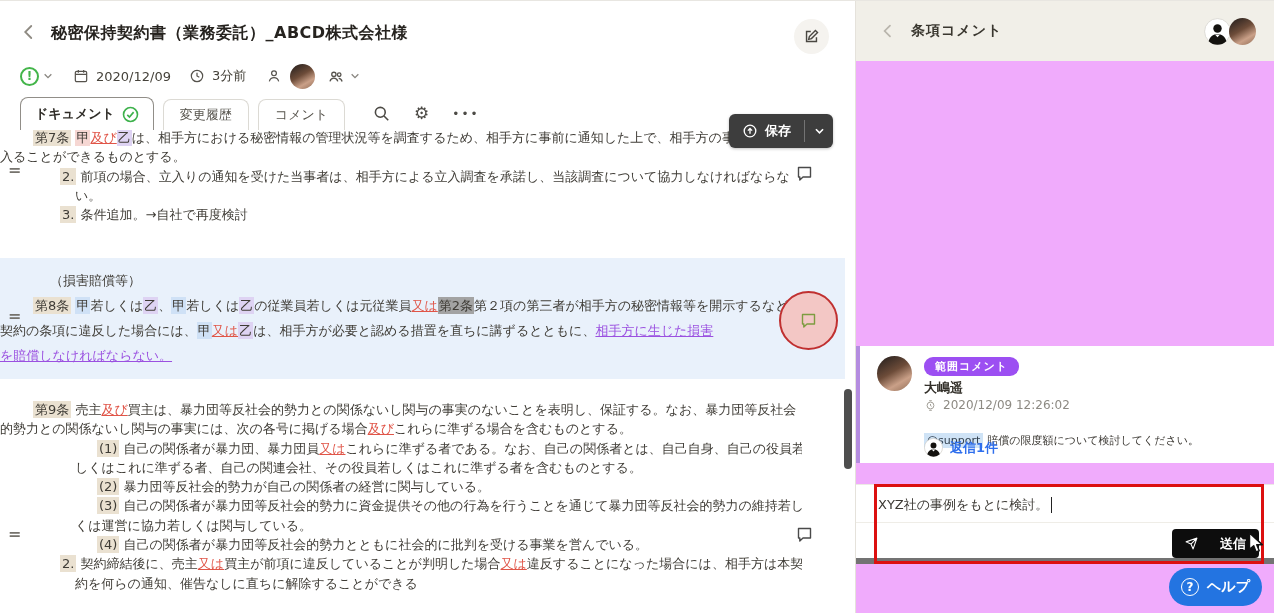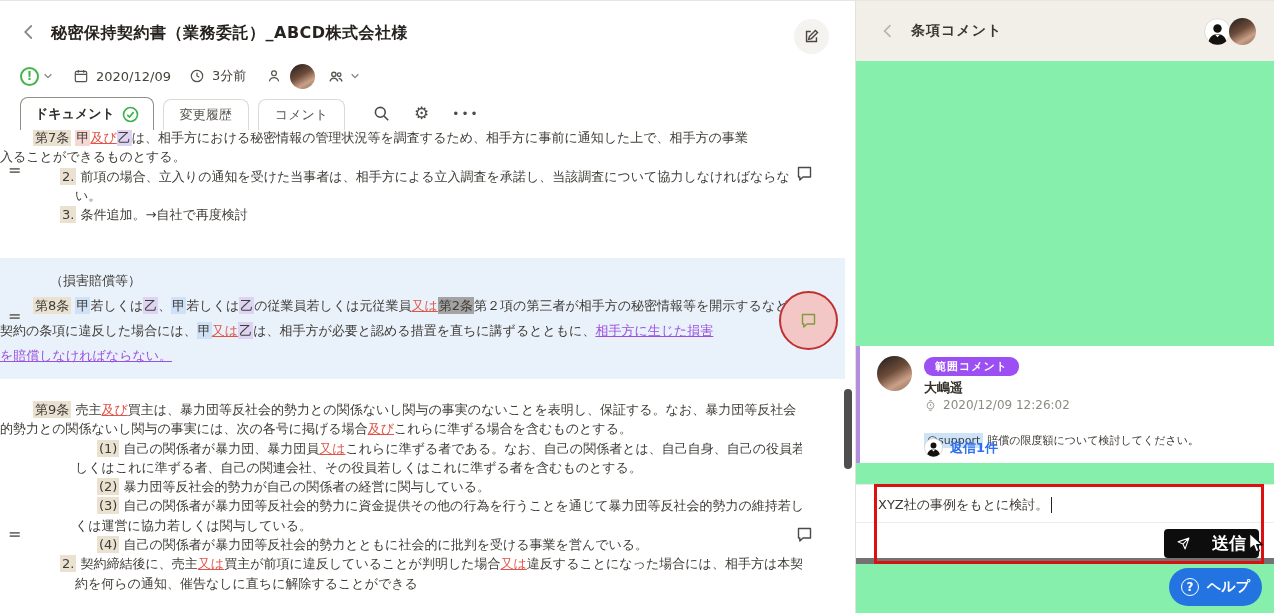--- a/index.html
+++ b/index.html
@@ -67,21 +67,21 @@
   .sec-sec8 .eq-marker { top:48px; }
   .sec-sec9 .eq-marker { top:128px; }
   .bubble-wrap { position:absolute; right:31px; width:18px; height:18px; }
   .sec-sec7 .bubble-wrap { top:40px; }
   .sec-sec9 .bubble-wrap { top:130px; }
   .bubble-ring { position:absolute; right:7px; top:33px; width:59px; height:59px; border-radius:50%; background:#f3c7c5; border:2px solid #c03030; display:flex; align-items:center; justify-content:center; }
 
   .scroll-thumb { position:absolute; left:844px; top:388px; width:8px; height:80px; background:#4e4e4e; border-radius:4px; z-index:25; }
 
   
-  .side-panel { position:absolute; left:855px; top:0; width:419px; height:613px; background:#86efac; border-left:1px solid #e5e2db; }
+  .side-panel { position:absolute; left:855px; top:0; width:419px; height:613px; background:#f0abfc; border-left:1px solid #e5e2db; }
   .side-header { height:60px; background:#f1efe8; display:flex; align-items:center; padding:0 18px 0 24px; }
   .side-title { margin-left:15px; font-size:14px; font-weight:bold; color:#3a372f; letter-spacing:1px; }
   .side-avatars { margin-left:auto; display:flex; align-items:center; }
   .side-avatars .av { width:27px; height:27px; border-radius:50%; }
   .side-avatars .av + .av { margin-left:-2px; }
 
   .thread-card { position:absolute; left:0; top:345px; width:419px; height:117px; background:#fff; border-left:4px solid #b48ce0; }
   .tc-avatar { position:absolute; left:17px; top:10px; width:35px; height:35px; }
   .tc-badge { position:absolute; left:64px; top:11px; background:#9c4ff2; color:#fff; font-size:11px; font-weight:bold; padding:2px 11px; border-radius:9px; letter-spacing:1px; }
   .tc-name { position:absolute; left:64px; top:33px; font-size:13px; font-weight:bold; color:#33302a; }
@@ -90,21 +90,21 @@
   .tc-mention { background:#cfe3f6; padding:1px 3px; color:#33414f; }
   .tc-msg-text { margin-left:4px; }
   .tc-reply { position:absolute; left:64px; top:92px; display:flex; align-items:center; gap:7px; }
   .tc-reply-av { width:19px; height:19px; }
   .tc-reply-link { font-size:13px; font-weight:bold; color:#2f6fed; }
 
   .composer { position:absolute; left:0; top:483px; width:419px; height:80px; background:#fff; border-top:1px solid #eceae4; border-bottom:6px solid #737373; }
   .composer-input { position:absolute; left:22px; top:11px; font-size:13px; color:#3b3833; display:flex; align-items:center; }
   .caret-bar { display:inline-block; width:1px; height:16px; background:#222; margin-left:3px; }
   .composer-divider { position:absolute; left:0; top:37px; width:100%; height:1px; background:#efede7; }
-  .send-btn { position:absolute; right:16px; top:44px; height:29px; padding:0 13px; background:#0d0d0d; color:#fff; border-radius:4px; display:flex; align-items:center; gap:22px; font-size:17px; font-weight:bold; }
+  .send-btn { position:absolute; right:16px; top:44px; height:29px; padding:0 13px; background:#0d0d0d; color:#fff; border-radius:4px; display:flex; align-items:center; gap:22px; font-size:13px; font-weight:bold; }
 
   .red-box { position:absolute; left:18px; top:483px; width:390px; height:80px; border:3px solid #dc1010; z-index:40; pointer-events:none; }
   .cursor-arrow { position:absolute; left:388px; top:530px; z-index:60; pointer-events:none; }
 
   .help-btn { position:absolute; right:12px; bottom:8px; width:93px; height:38px; background:#2374e1; border-radius:20px; color:#fff; display:flex; align-items:center; justify-content:center; gap:8px; font-size:14px; font-weight:bold; z-index:45; }
   .help-q { width:18px; height:18px; border:1.6px solid #fff; border-radius:50%; font-size:12px; font-weight:bold; display:flex; align-items:center; justify-content:center; }
 
   svg { display:block; }
 </style>
 </head>
@@ -191,20 +191,35 @@
           <svg width="19" height="19" viewBox="0 0 24 24" fill="none" stroke="#4c4a45" stroke-width="2">
               <circle cx="10.5" cy="10.5" r="6.2"></circle>
               <path d="M15.2 15.2L20.5 20.5"></path>
             </svg>
         </span>
         <span class="gear-glyph">⚙</span>
         <span class="more-glyph">•••</span>
       </div>
     </div>
 
+    <div class="save-btn">
+      <span class="save-main">
+        <svg width="16" height="16" viewBox="0 0 24 24" fill="none" stroke="#fff" stroke-width="2">
+            <circle cx="12" cy="12" r="8.7"></circle>
+            <path d="M12 16.2V8.4M8.8 11.4L12 8.2l3.2 3.2"></path>
+          </svg>
+        <span>保存</span>
+      </span>
+      <span class="save-divider"></span>
+      <span class="save-caret">
+        <svg width="11" height="8" viewBox="0 0 12 9" fill="none" stroke="#fff" stroke-width="1.8">
+            <path d="M2 2.5l4 4 4-4"></path>
+          </svg>
+      </span>
+    </div>
 
     <div class="doc-body">
       <div id="doc-sections">
           <div class="doc-section sec-sec7">
             <div class="sec-text">
               <div class="dline ind-article"><span class="run-tan">第7条</span><span> </span><span class="run-pink">甲</span><span class="run-red">及び</span><span class="run-purple">乙</span><span>は、相手方における秘密情報の管理状況等を調査するため、相手方に事前に通知した上で、相手方の事業</span></div>
               <div class="dline ind-body"><span>入ることができるものとする。</span></div>
               <div class="dline ind-num"><span class="run-tan">2.</span><span> 前項の場合、立入りの通知を受けた当事者は、相手方による立入調査を承諾し、当該調査について協力しなければならな</span></div>
               <div class="dline ind-numc"><span>い。</span></div>
               <div class="dline ind-num"><span class="run-tan">3.</span><span> 条件追加。→自社で再度検討</span></div>

